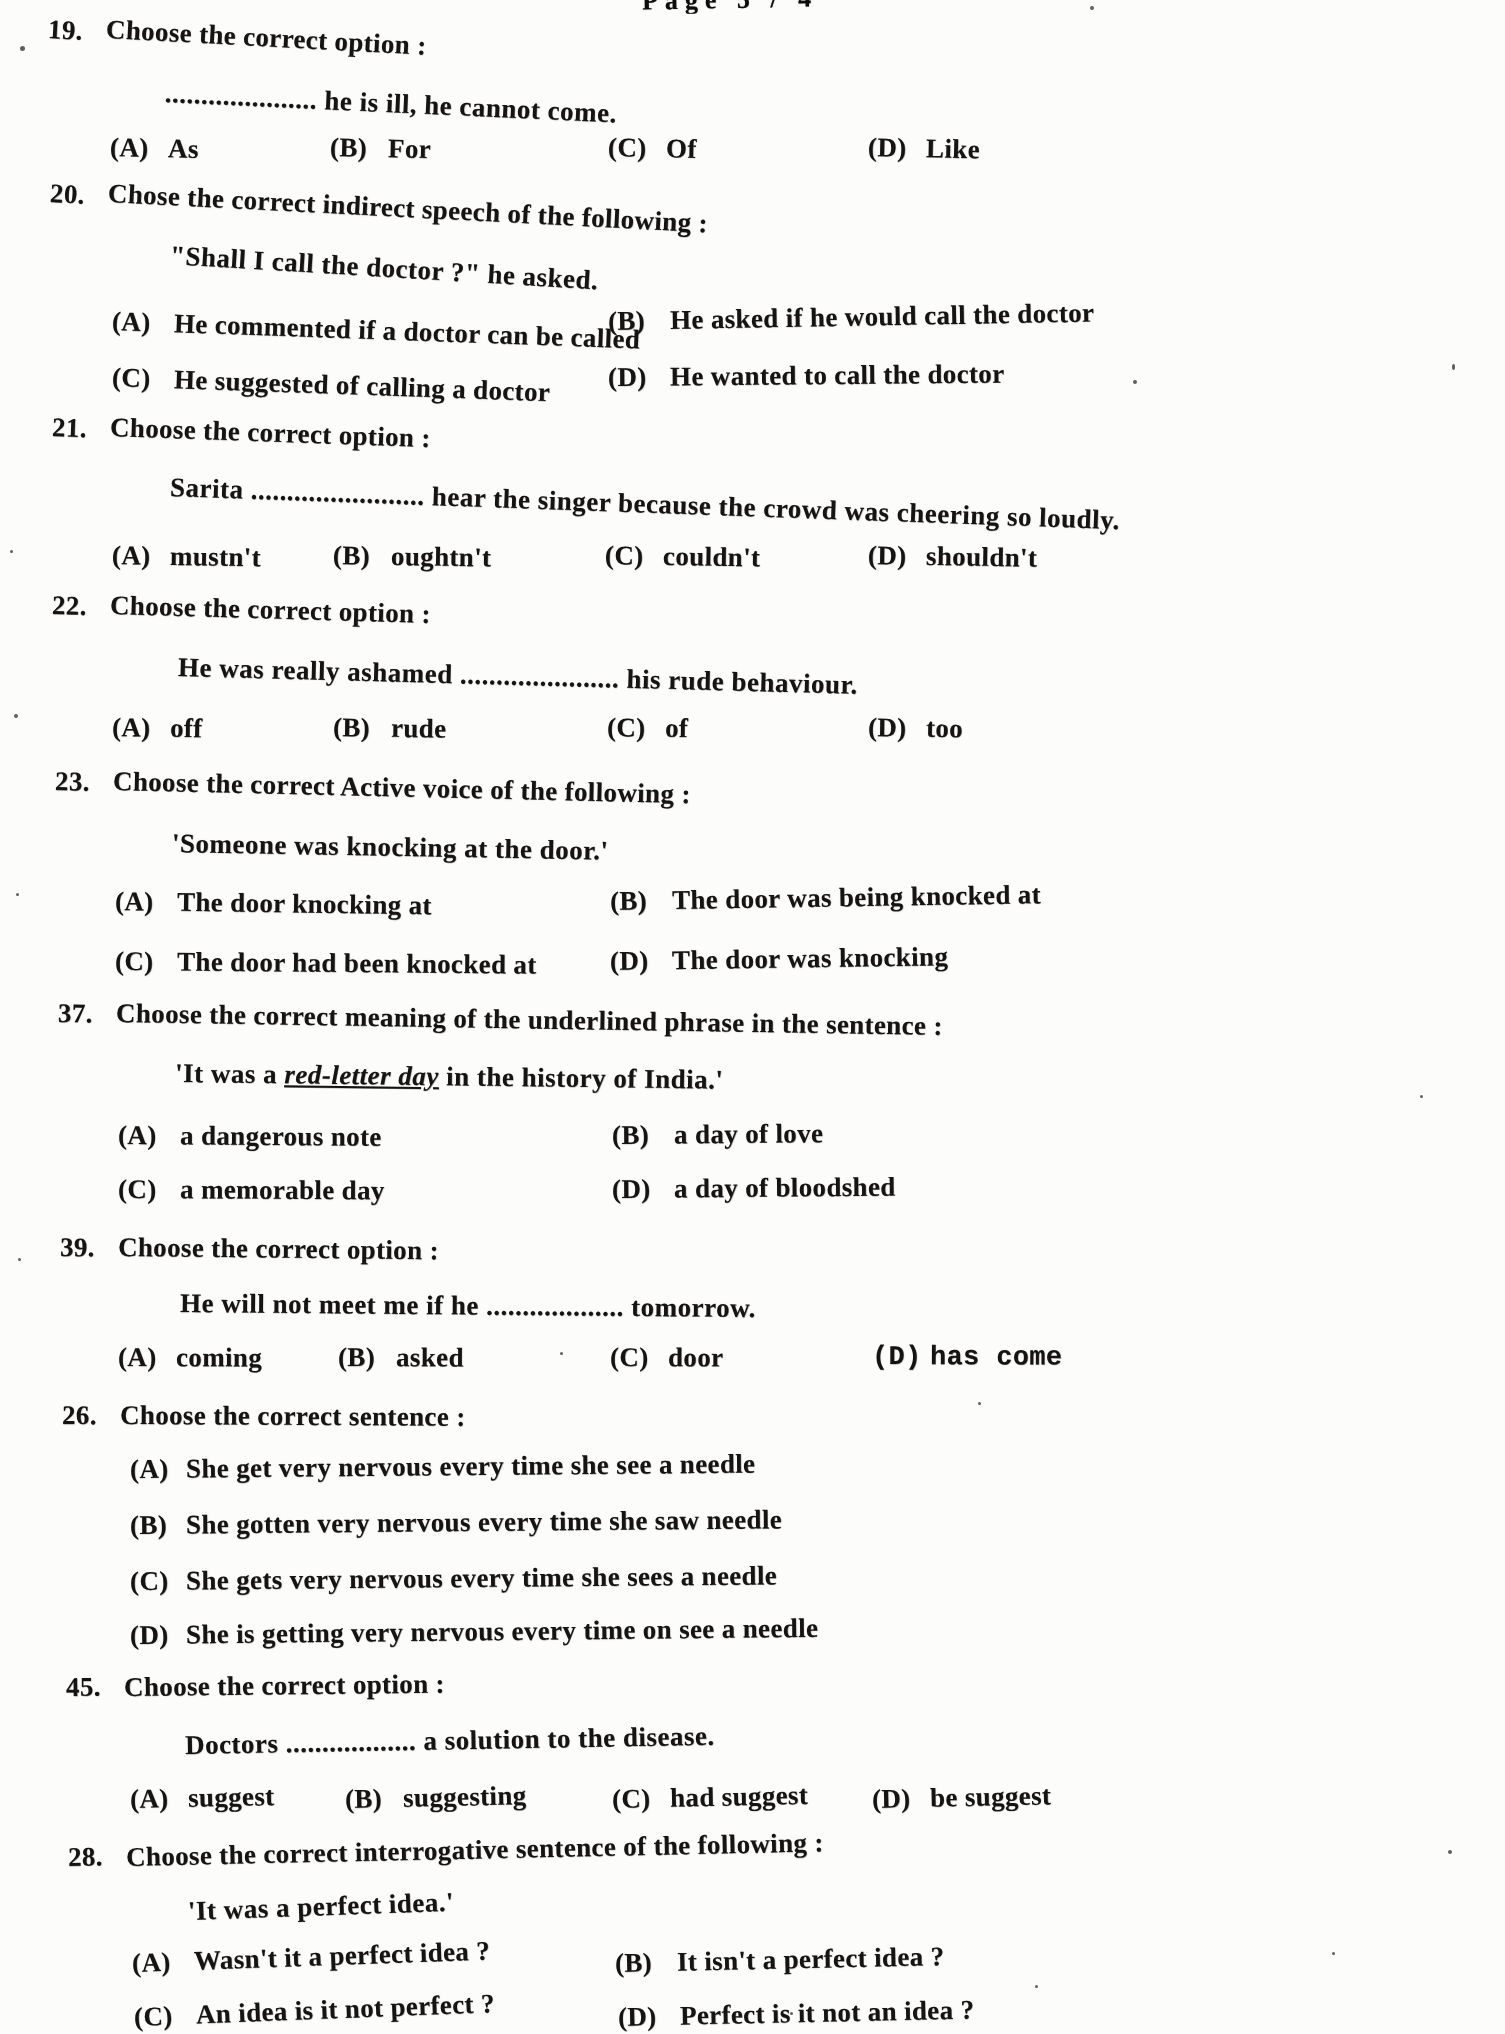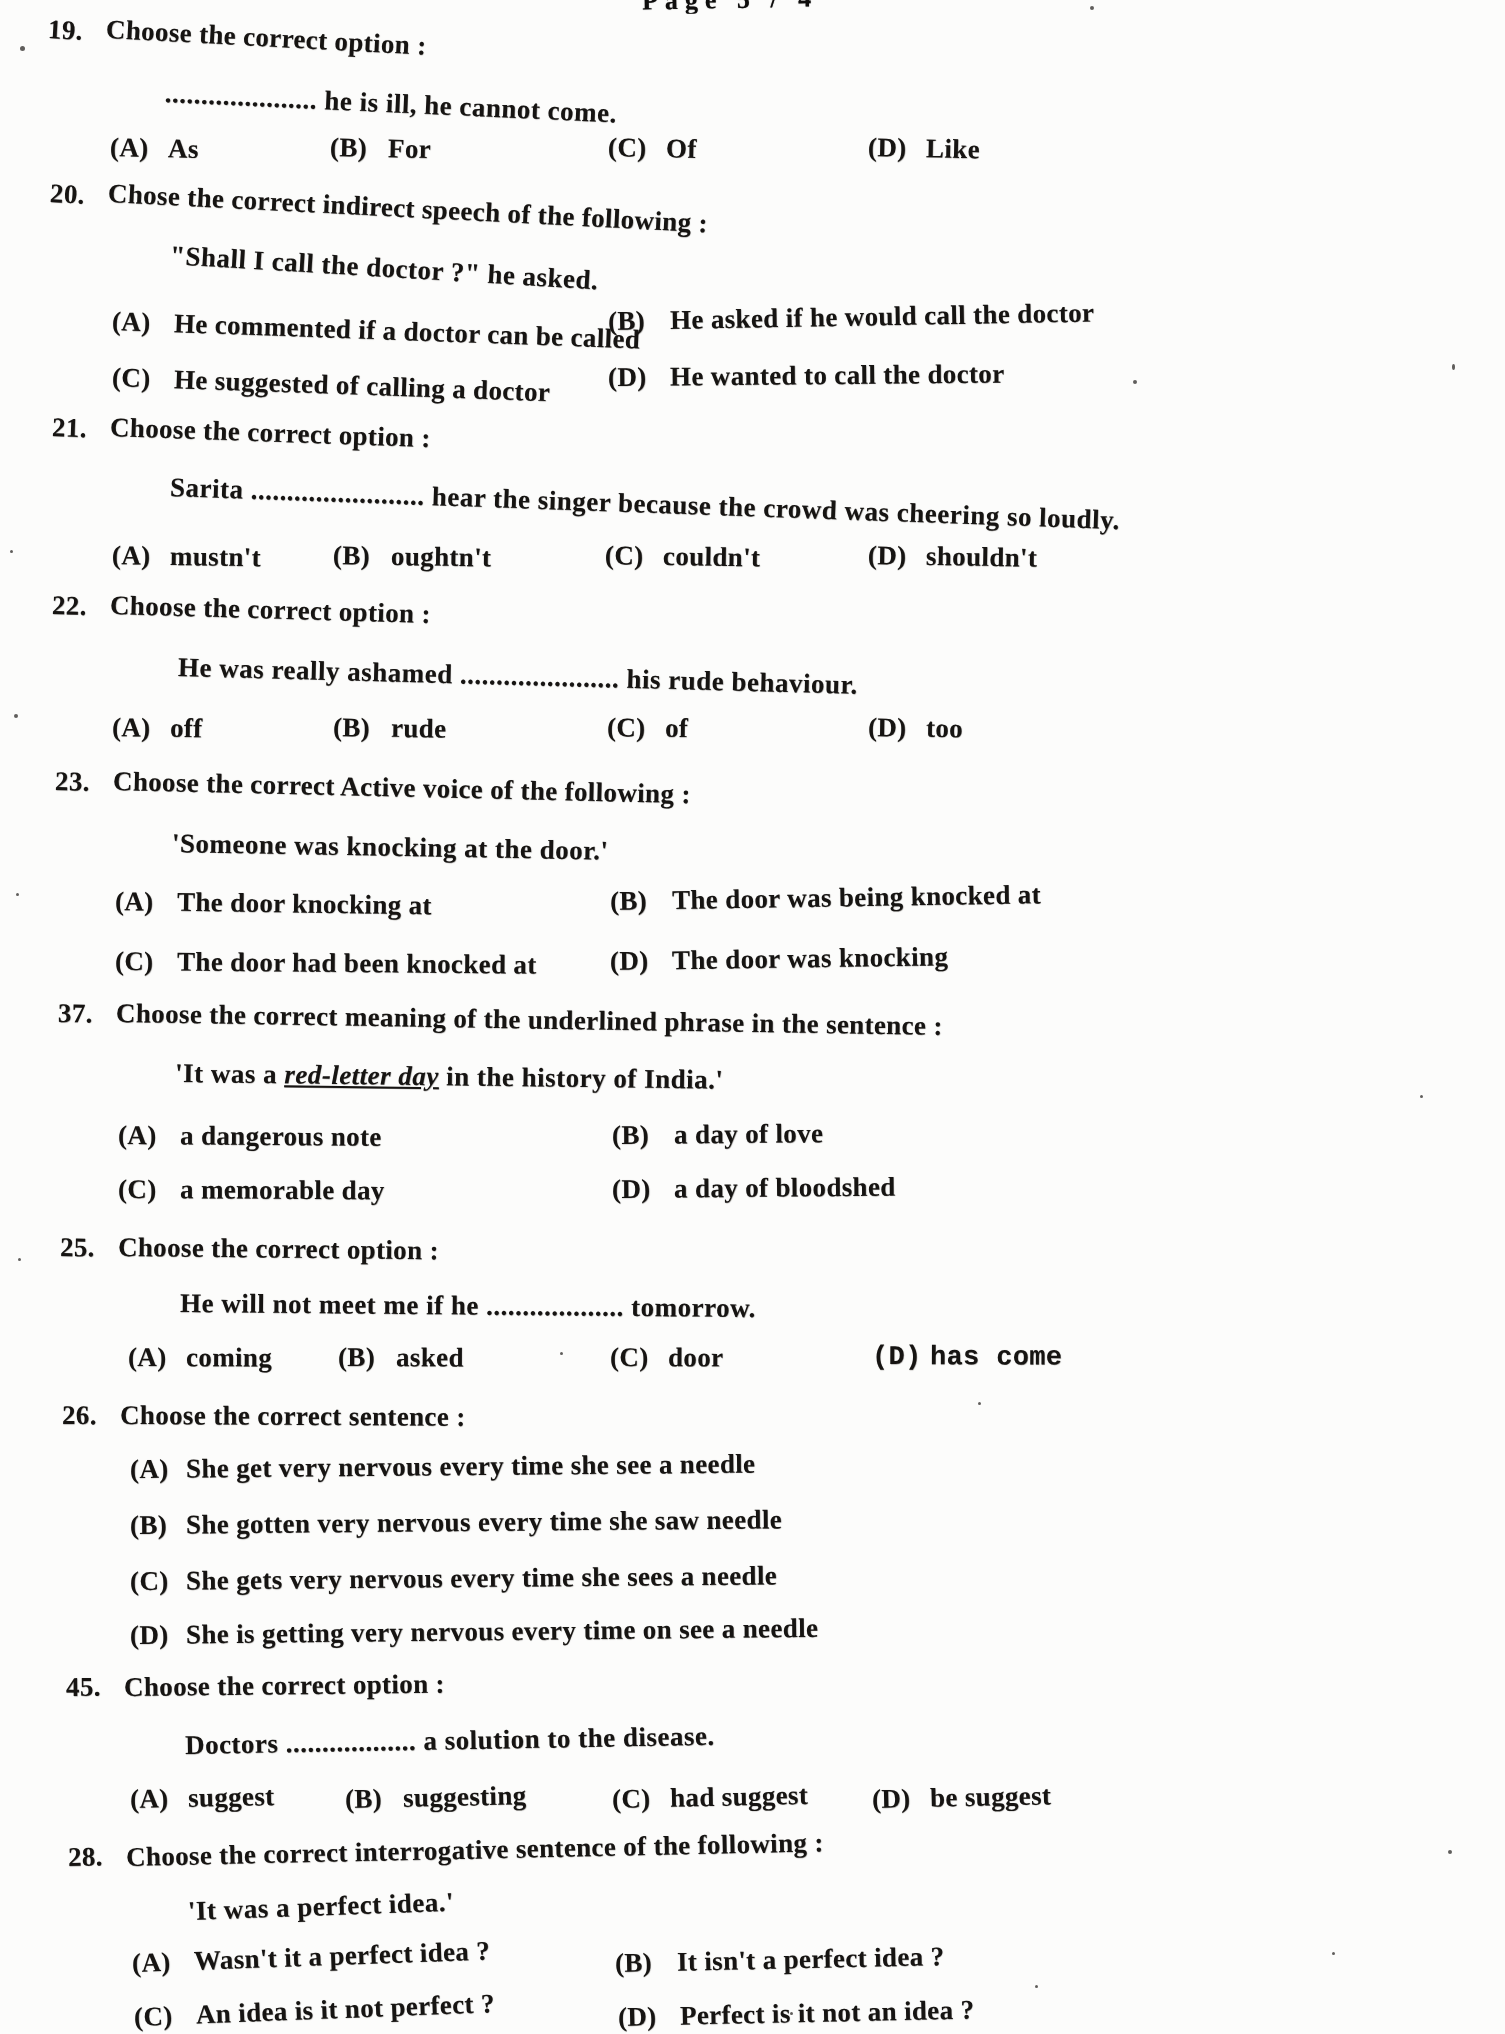--- a/index.html
+++ b/index.html
@@ -81,24 +81,24 @@
       <section class="q" style="top: 998px;">
         <span class="q-num" style="left: 58px; transform: rotate(0.9deg);">37.</span>
         <span class="q-prompt" style="left: 116px; transform: rotate(0.9deg);">Choose the correct meaning of the underlined phrase in the sentence :</span>
         <div class="q-stem" style="left: 175px; top: 60px; transform: rotate(0.7deg);"><span>'It was a </span><span class="u">red-letter day</span><span> in the history of India.'</span></div>
         <div class="opt" style="left: 118px; top: 122px; transform: rotate(0.4deg);"><span class="lbl" style="width: 62px;">(A)</span><span class="txt">a dangerous note</span></div>
         <div class="opt" style="left: 612px; top: 122px; transform: rotate(-0.5deg);"><span class="lbl" style="width: 62px;">(B)</span><span class="txt">a day of love</span></div>
         <div class="opt" style="left: 118px; top: 176px; transform: rotate(0.3deg);"><span class="lbl" style="width: 62px;">(C)</span><span class="txt">a memorable day</span></div>
         <div class="opt" style="left: 612px; top: 176px; transform: rotate(-0.5deg);"><span class="lbl" style="width: 62px;">(D)</span><span class="txt">a day of bloodshed</span></div>
       </section>
       <section class="q" style="top: 1232px;">
-        <span class="q-num" style="left: 60px; transform: rotate(0.6deg);">25.</span>
+        <span class="q-num" style="left: 60px; transform: rotate(0.6deg);">39.</span>
         <span class="q-prompt" style="left: 118px; transform: rotate(0.6deg);">Choose the correct option :</span>
         <div class="q-stem" style="left: 180px; top: 56px; transform: rotate(0.5deg);">He will not meet me if he ................... tomorrow.</div>
-        <div class="opt" style="left: 118px; top: 110px; transform: rotate(0.2deg); margin-left: 10px;"><span class="lbl" style="width: 58px;">(A)</span><span class="txt">coming</span></div>
+        <div class="opt" style="left: 118px; top: 110px; transform: rotate(0.2deg);"><span class="lbl" style="width: 58px;">(A)</span><span class="txt">coming</span></div>
         <div class="opt" style="left: 338px; top: 110px; transform: rotate(0.2deg);"><span class="lbl" style="width: 58px;">(B)</span><span class="txt">asked</span></div>
         <div class="opt" style="left: 610px; top: 110px; transform: rotate(0.2deg);"><span class="lbl" style="width: 58px;">(C)</span><span class="txt">door</span></div>
         <div class="opt" style="left: 872px; top: 110px; transform: rotate(0.2deg); font-family: Liberation Mono, monospace;"><span class="lbl" style="width: 58px;">(D)</span><span class="txt">has come</span></div>
       </section>
       <section class="q" style="top: 1400px;">
         <span class="q-num" style="left: 62px; transform: rotate(0.3deg);">26.</span>
         <span class="q-prompt" style="left: 120px; transform: rotate(0.3deg);">Choose the correct sentence :</span>
         <div class="opt" style="left: 130px; top: 54px; transform: rotate(-0.5deg);"><span class="lbl" style="width: 56px;">(A)</span><span class="txt">She get very nervous every time she see a needle</span></div>
         <div class="opt" style="left: 130px; top: 110px; transform: rotate(-0.5deg);"><span class="lbl" style="width: 56px;">(B)</span><span class="txt">She gotten very nervous every time she saw needle</span></div>
         <div class="opt" style="left: 130px; top: 166px; transform: rotate(-0.5deg);"><span class="lbl" style="width: 56px;">(C)</span><span class="txt">She gets very nervous every time she sees a needle</span></div>

